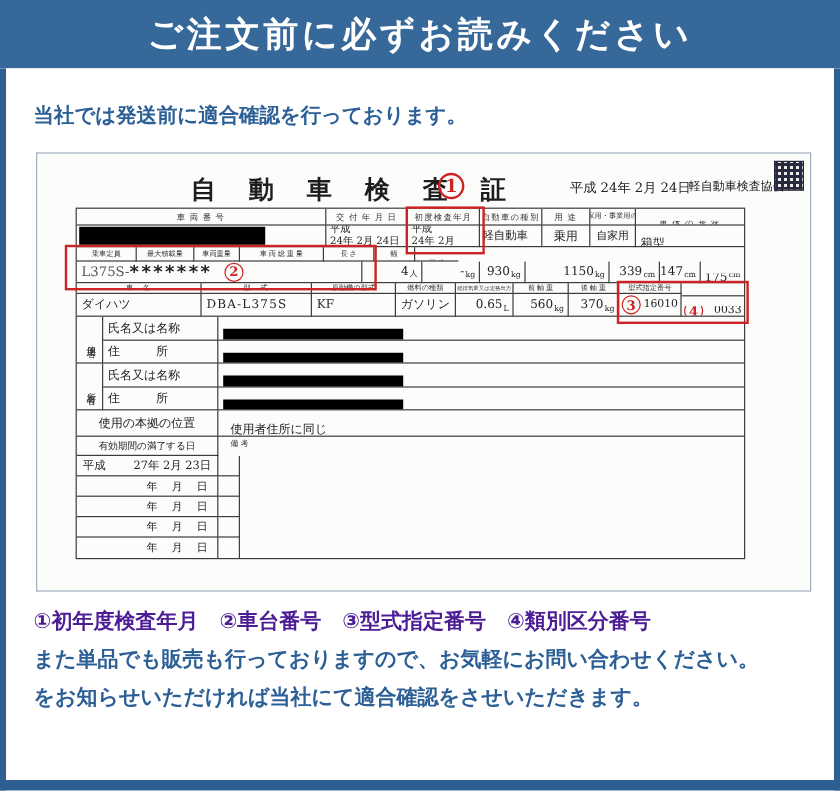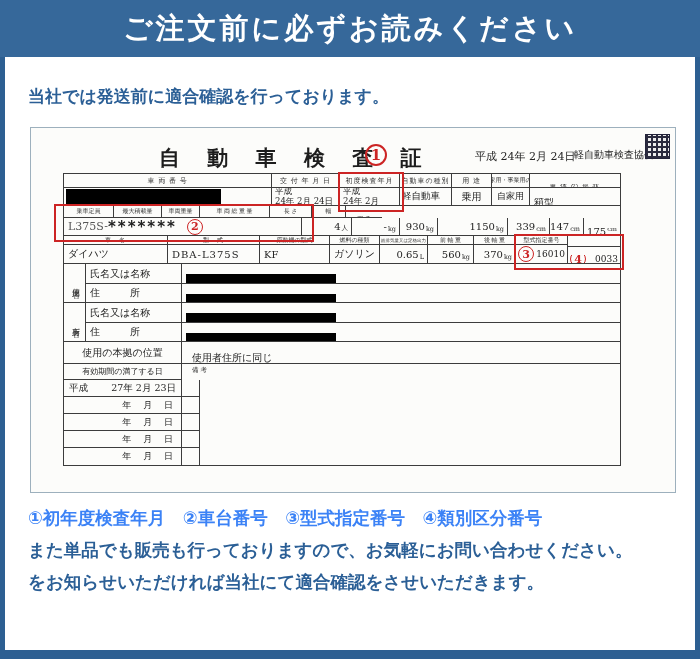--- a/index.html
+++ b/index.html
@@ -45,21 +45,21 @@
   .two{flex-direction:column;align-items:flex-start;justify-content:center;font-size:8.5px;
        line-height:1.15;padding-left:3px;}
   .redact{background:#000;}
   .mask{font-weight:bold;font-size:15px;letter-spacing:2px;font-family:"DejaVu Sans","Liberation Sans",sans-serif;}
   .vlabel{writing-mode:vertical-rl;text-orientation:upright;font-size:8px;letter-spacing:1px;
           display:flex;align-items:center;justify-content:center;color:#333;}
   .rbox{position:absolute;border:2px solid #cc2424;pointer-events:none;}
   
   .outro{position:absolute;left:28px;top:502px;font-size:17.5px;font-weight:bold;color:#2b5f96;
          line-height:32px;}
-  .outro .red{color:#3b82f6;}
+  .outro .red{color:#4c1d95;}
 </style>
 </head>
 <body>
 
 <div class="page">
 
   <div class="banner">ご注文前に必ずお読みください</div>
 
   <div class="frame"></div>
 

